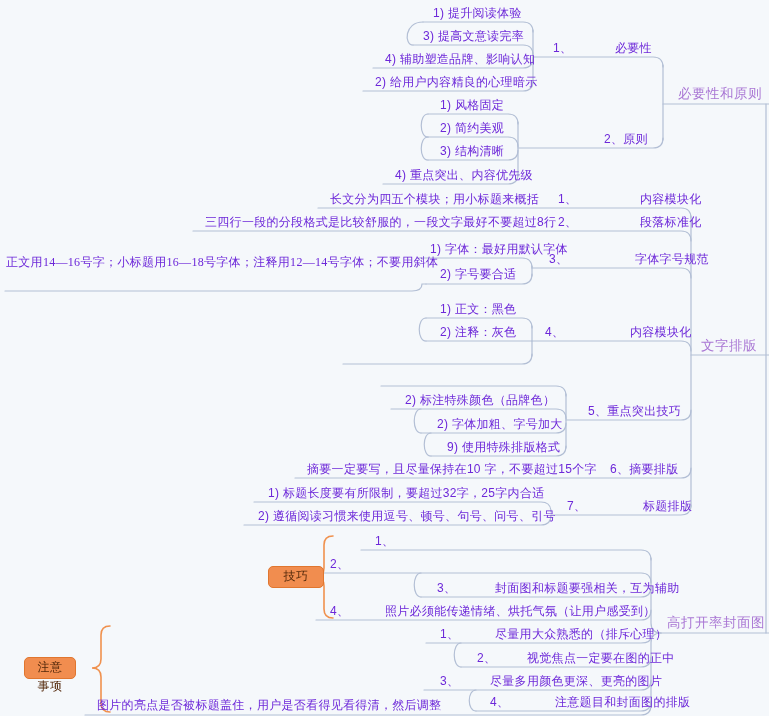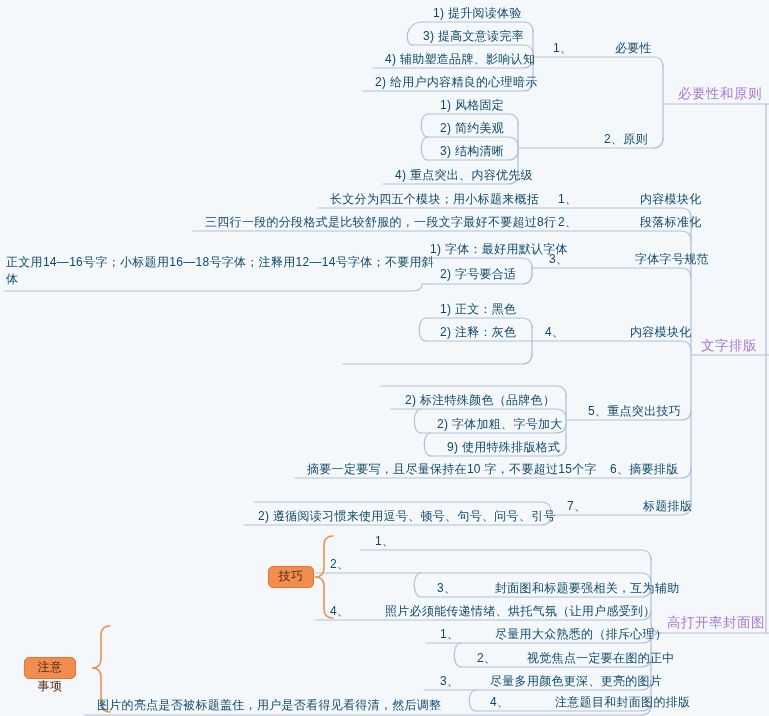--- a/index.html
+++ b/index.html
@@ -1,20 +1,20 @@
 <!DOCTYPE html>
 <html><head>
 <meta charset="utf-8">
 <style>
   html,body{margin:0;padding:0;}
   body{font-family:"Liberation Sans","DejaVu Sans",sans-serif;}
   #canvas{position:relative;width:769px;height:716px;background:#f5f8fb;overflow:hidden;}
   svg.wires{position:absolute;left:0;top:0;}
-  .nd{position:absolute;font-size:12px;line-height:17px;color:#0c4a6e;white-space:nowrap;letter-spacing:.3px;}
-  .nd.wrap{white-space:normal;}
+  .nd{position:absolute;font-size:12px;line-height:17px;color:#6d28d9;white-space:nowrap;letter-spacing:.3px;}
+  .nd.wrap{white-space:normal;font-family:Liberation Serif, serif;}
   .purple{position:absolute;font-size:13.5px;line-height:18px;color:#a976d4;white-space:nowrap;letter-spacing:.5px;}
   .badge{position:absolute;box-sizing:border-box;height:22px;line-height:19px;padding:0 9px;
          background:#f18d4f;border:1.5px solid #e0762f;border-radius:5px;color:#53280a;
          font-size:12px;letter-spacing:.5px;text-align:center;}
 </style>
 </head>
 <body>
 
 <div id="canvas">
 
@@ -128,27 +128,28 @@
   <div class="nd" style="left:630px;top:324px">内容模块化</div>
 
   <div class="nd" style="left:405px;top:392px">2) 标注特殊颜色（品牌色）</div>
   <div class="nd" style="left:437px;top:416px">2) 字体加粗、字号加大</div>
   <div class="nd" style="left:447px;top:439px">9) 使用特殊排版格式</div>
   <div class="nd" style="left:588px;top:403px">5、重点突出技巧</div>
 
   <div class="nd" style="left:307px;top:461px">摘要一定要写，且尽量保持在10 字，不要超过15个字</div>
   <div class="nd" style="left:610px;top:461px">6、摘要排版</div>
 
+  <div class="nd" style="left:268px;top:485px">1) 标题长度要有所限制，要超过32字，25字内合适</div>
   <div class="nd" style="left:258px;top:508px">2) 遵循阅读习惯来使用逗号、顿号、句号、问号、引号</div>
   <div class="nd" style="left:567px;top:498px">7、</div>
   <div class="nd" style="left:643px;top:498px">标题排版</div>
 
   <div class="purple" style="left:667px;top:614px">高打开率封面图</div>
 
-  <div class="badge" style="left:268px;top:566px;width:46px">技巧</div>
+  <div class="badge" style="left:268px;top:566px;width:56px">技巧</div>
   <div class="nd" style="left:375px;top:533px">1、</div>
   <div class="nd" style="left:330px;top:556px">2、</div>
   <div class="nd" style="left:437px;top:580px">3、</div>
   <div class="nd" style="left:495px;top:580px">封面图和标题要强相关，互为辅助</div>
   <div class="nd" style="left:330px;top:603px">4、</div>
   <div class="nd" style="left:385px;top:603px">照片必须能传递情绪、烘托气氛（让用户感受到）</div>
 
   <div class="badge" style="left:24px;top:657px;width:52px">注意事项</div>
   <div class="nd" style="left:440px;top:626px">1、</div>
   <div class="nd" style="left:495px;top:626px">尽量用大众熟悉的（排斥心理）</div>

